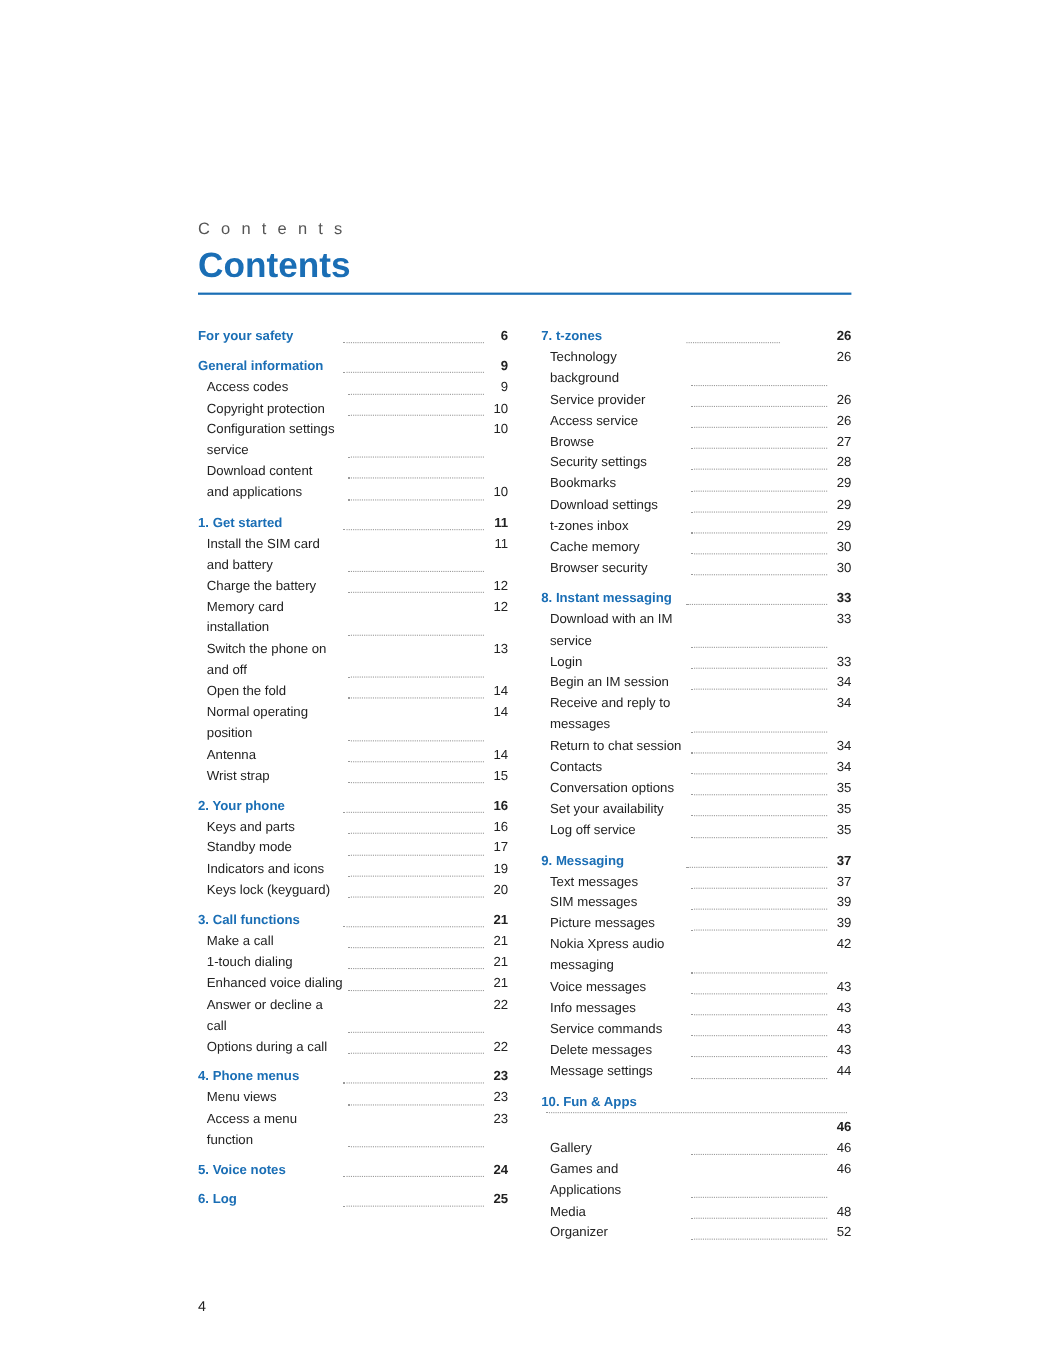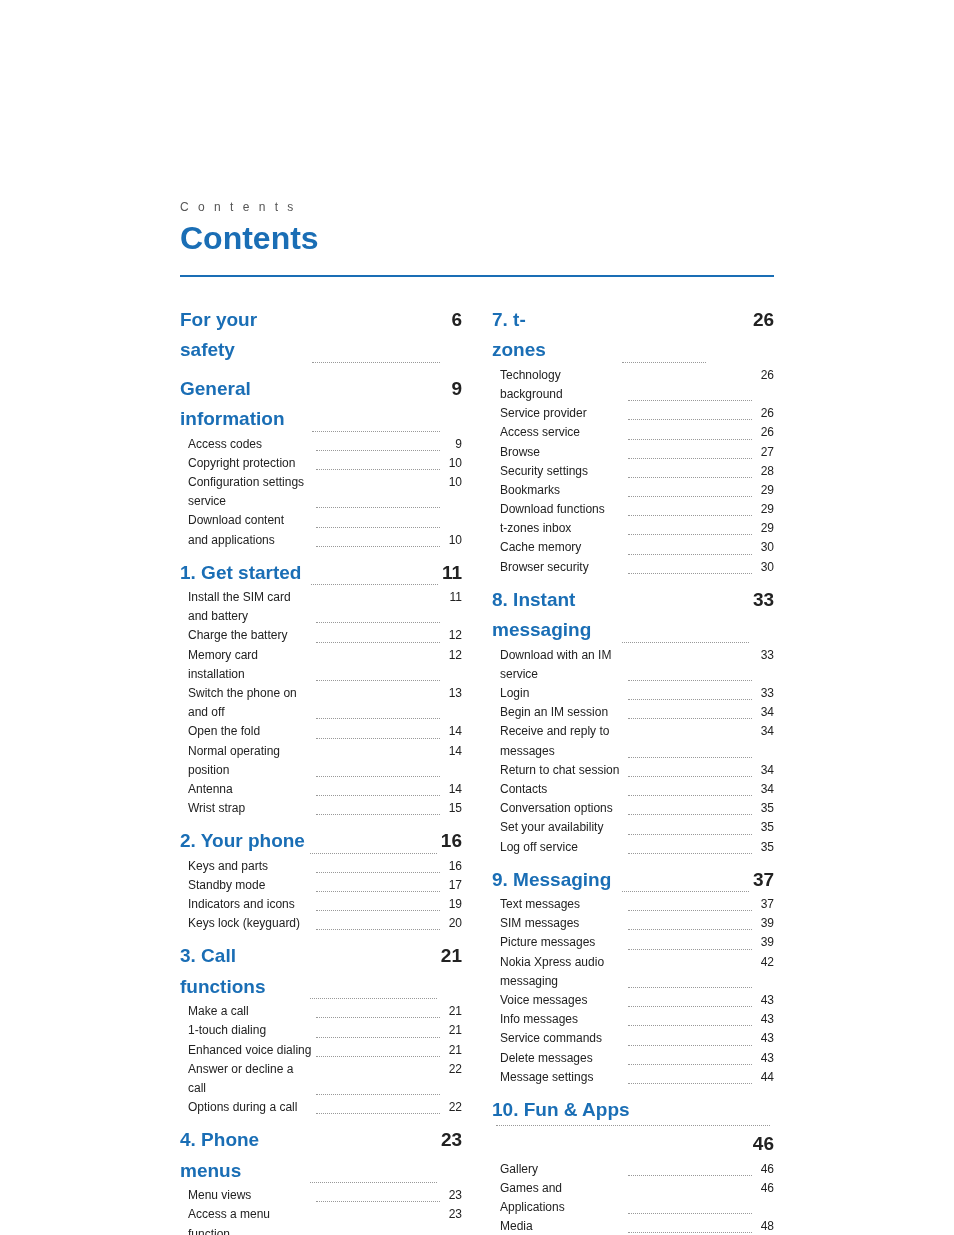--- a/index.html
+++ b/index.html
@@ -13,32 +13,32 @@
       padding: 0;
     }
     .page {
       width: 954px;
       min-height: 1235px;
       background: #fff;
       padding: 200px 180px 80px 180px;
       position: relative;
     }
     .contents-label {
-      font-size: 12px;
+      font-size: 15px;
       letter-spacing: 3px;
       color: #555;
       margin-bottom: 6px;
       font-family: Arial, sans-serif;
     }
     .contents-title {
       font-size: 32px;
       font-weight: bold;
       color: #1a6eb5;
       border-bottom: 2px solid #1a6eb5;
-      padding-bottom: 18px;
+      padding-bottom: 6px;
       margin-bottom: 20px;
       font-family: Arial, sans-serif;
     }
     .two-col {
       display: flex;
       gap: 30px;
     }
     .col {
       flex: 1;
     }
@@ -68,21 +68,21 @@
     .page-number-bottom {
       position: absolute;
       bottom: 40px;
       left: 180px;
       font-size: 13px;
       color: #222;
     }
     .section-header-blue {
       color: #1a6eb5;
       font-weight: bold;
-      font-size: 19px;
+      font-size: 12px;
     }
     .indent {
       padding-left: 8px;
     }
   </style>
 </head>
 <body>
 
 <div class="page">
   <div class="contents-label">C o n t e n t s</div>
@@ -281,21 +281,21 @@
           <span class="label">Security settings</span>
           <span class="dots"></span>
           <span class="page-num">28</span>
         </div>
         <div class="toc-item indent">
           <span class="label">Bookmarks</span>
           <span class="dots"></span>
           <span class="page-num">29</span>
         </div>
         <div class="toc-item indent">
-          <span class="label">Download functions</span>
+          <span class="label">Download settings</span>
           <span class="dots"></span>
           <span class="page-num">29</span>
         </div>
         <div class="toc-item indent">
           <span class="label">t-zones inbox</span>
           <span class="dots"></span>
           <span class="page-num">29</span>
         </div>
         <div class="toc-item indent">
           <span class="label">Cache memory</span>

